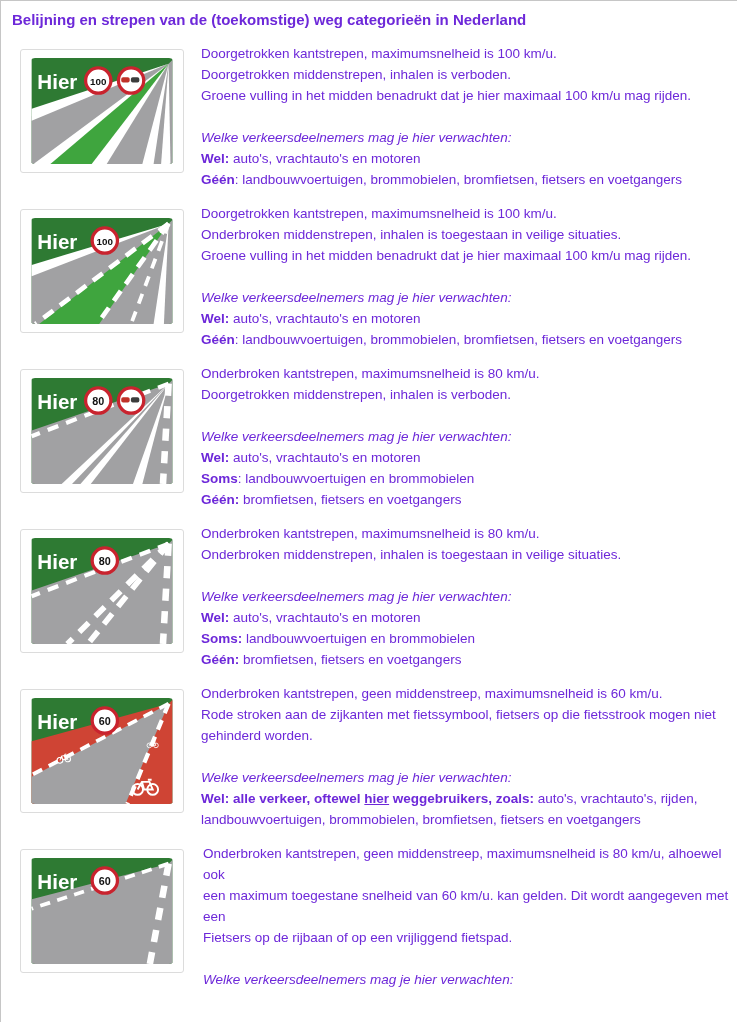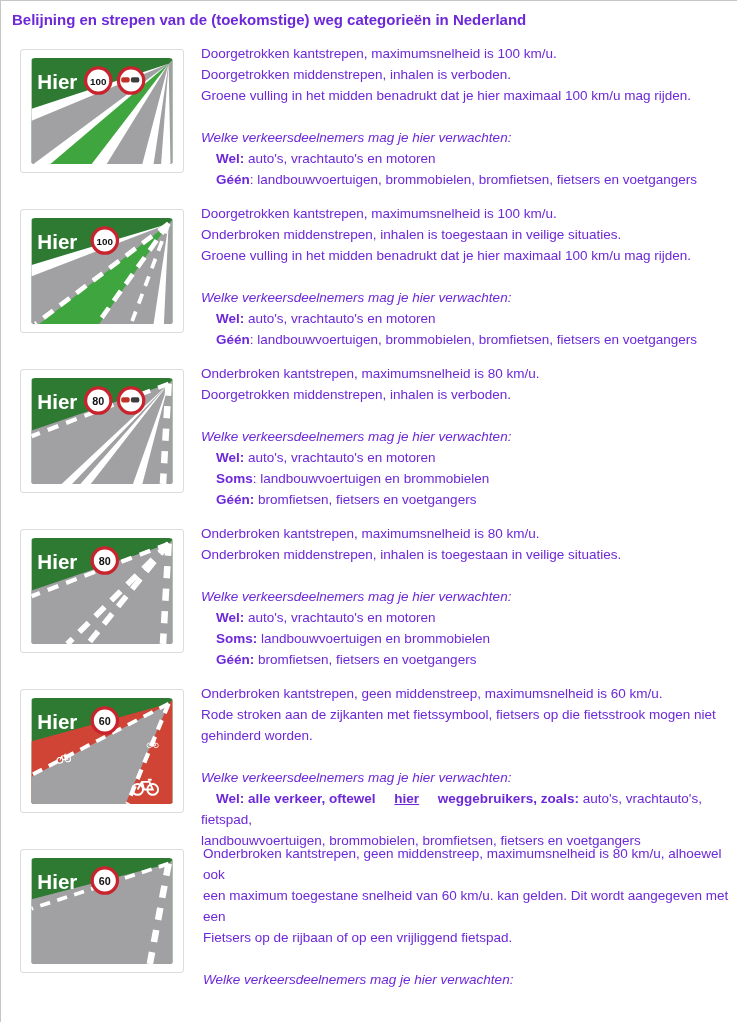--- a/index.html
+++ b/index.html
@@ -27,21 +27,21 @@
   .section.flow .card{
     position:static;float:left;margin:6px 19px 8px 9px;
   }
   .card svg{display:block;border-radius:6px;}
   .sec-text{
     margin-left:190px;font-size:13.5px;line-height:21px;color:#6d28d9;
     padding-top:0;
   }
   .section.flow .sec-text{margin-left:0;}
   .tline{min-height:21px;}
-  .b{font-weight:bold;margin-left:15px;}
+  .b{font-weight:bold;}
   .i{font-style:italic;}
   .u{text-decoration:underline;}
   .hier{font:bold 22px "Liberation Sans",sans-serif;fill:#ffffff;}
   .signnum{font:bold 11.5px "Liberation Sans",sans-serif;fill:#111111;}
 </style>
 </head>
 <body>
 
 <div id="page">
   <div class="page-title">Belijning en strepen van de (toekomstige) weg categorieën in Nederland</div>
@@ -196,21 +196,21 @@
             <text x="78" y="28.5" text-anchor="middle" class="signnum">60</text>
           </g>
         </svg>
       </div>
       <div class="sec-text">
           <div class="tline"><span>Onderbroken kantstrepen, geen middenstreep, maximumsnelheid is 60 km/u.</span></div>
           <div class="tline"><span>Rode stroken aan de zijkanten met fietssymbool, fietsers op die fietsstrook mogen niet</span></div>
           <div class="tline"><span>gehinderd worden.</span></div>
           <div class="tline">&nbsp;</div>
           <div class="tline"><span class="i">Welke verkeersdeelnemers mag je hier verwachten:</span></div>
-          <div class="tline"><span class="b">Wel: alle verkeer, oftewel </span><span class="b u">hier</span><span class="b"> weggebruikers, zoals:</span><span> auto's, vrachtauto's, fietspad,</span></div>
+          <div class="tline"><span class="b">Wel: alle verkeer, oftewel </span><span class="b u">hier</span><span class="b"> weggebruikers, zoals:</span><span> auto's, vrachtauto's, rijden,</span></div>
           <div class="tline"><span>landbouwvoertuigen, brommobielen, bromfietsen, fietsers en voetgangers</span></div>
         </div>
     </div>
 
     <div class="section flow">
       <div class="card">
         <svg viewBox="0 0 150 113" width="146" height="106">
           <rect width="150" height="113" fill="#2e7a33"></rect>
           <polygon points="0,44 146,6 150,2 150,113 0,113" fill="#a1a1a3"></polygon>
           <line x1="146" y1="6" x2="0" y2="54" stroke="#ffffff" stroke-width="4" stroke-dasharray="11 8"></line>

